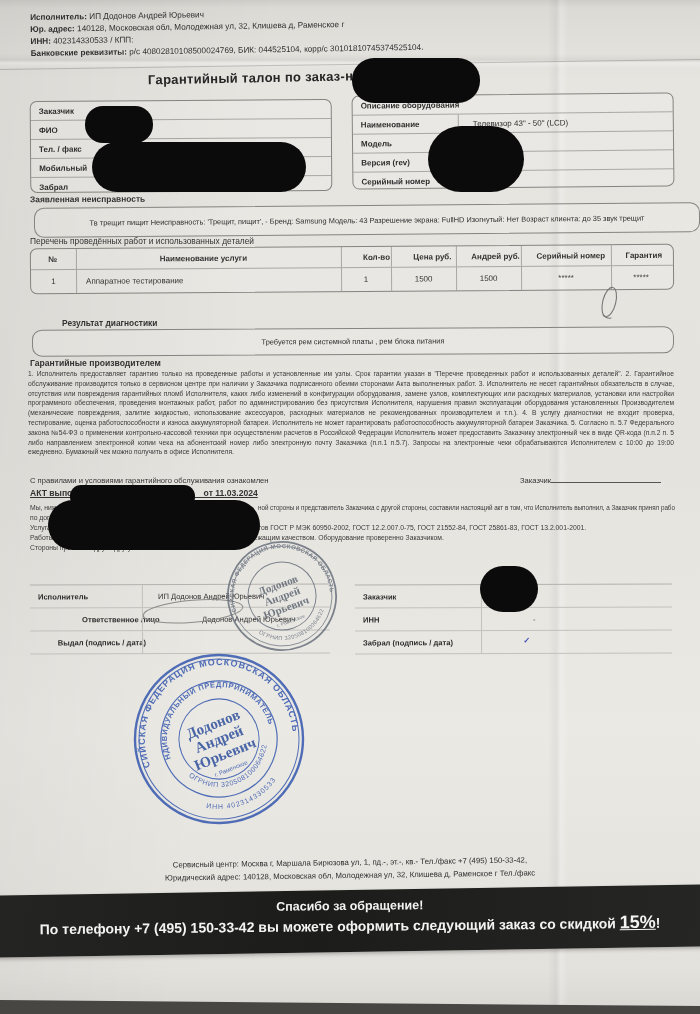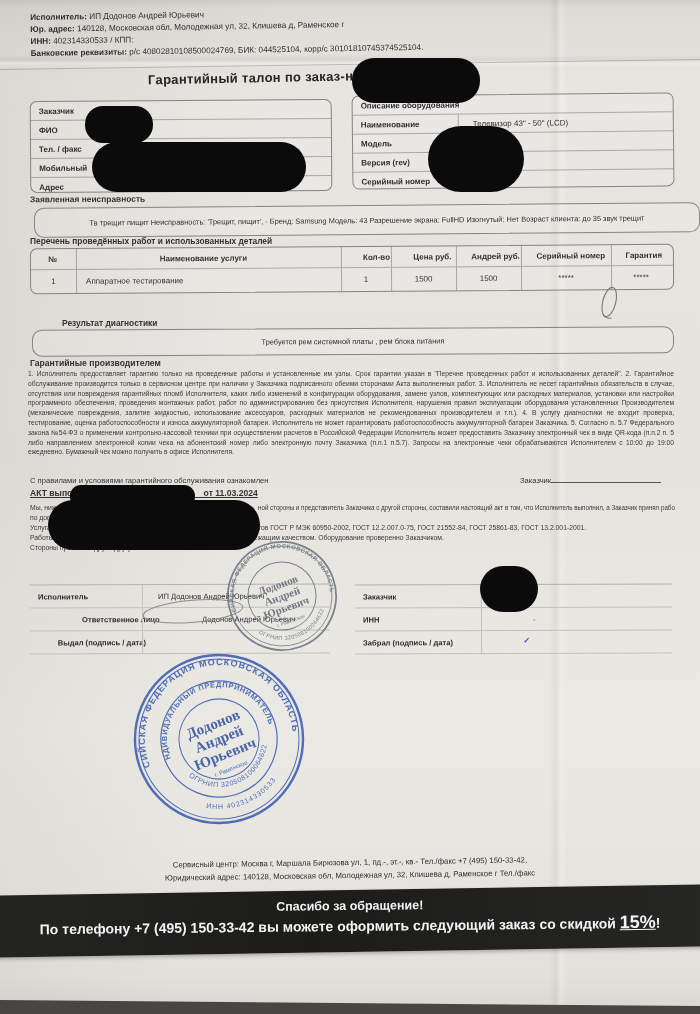--- a/index.html
+++ b/index.html
@@ -75,21 +75,21 @@
     <div class="trow" style="height:18px;">
         <span class="cell-label">ФИО</span>
       </div>
     <div class="trow" style="height:18px;">
         <span class="cell-label">Тел. / факс</span>
       </div>
     <div class="trow" style="height:18px;">
         <span class="cell-label">Мобильный</span>
       </div>
     <div class="trow" style="height:18px;">
-        <span class="cell-label">Адрес</span>
+        <span class="cell-label">Забрал</span>
       </div>
   </div>
 
   <div class="abs box" style="left:352px;top:94px;width:320px;height:92px;transform:rotate(-0.6deg);">
     <div class="trow" style="height:18px;">
         <span class="cell-label">Описание оборудования</span>
       </div>
     <div class="trow" style="height:18px;">
       <span class="vline" style="left:105px;"></span>
       <span class="cell-label" style="width:100px;">Наименование</span>
@@ -110,21 +110,21 @@
       <span class="cell-label" style="width:100px;">Серийный номер</span>
       <span class="cell-val"></span>
     </div>
   </div>
 
   <div class="abs" style="left:30px;top:194px;font-size:8.4px;font-weight:bold;transform:rotate(-0.3deg);">Заявленная неисправность</div>
   <div class="abs roundbox" style="left:34px;top:205px;width:636px;height:28px;transform:rotate(-0.5deg);padding:0 14px;text-align:center;">
     <span>Тв трещит пищит Неисправность: 'Трещит, пищит', - Бренд: Samsung Модель: 43 Разрешение экрана: FullHD Изогнутый: Нет Возраст клиента: до 35 звук трещит</span>
   </div>
 
-  <div class="abs" style="left:30px;top:236px;font-size:8.4px;font-weight:bold;">Перечень проведённых работ и использованных деталей</div>
+  <div class="abs" style="left:30px;top:236px;font-size:8.4px;font-weight:normal;">Перечень проведённых работ и использованных деталей</div>
   <div class="abs box wt" style="transform:rotate(-0.4deg);">
     <div class="trow">
       <span class="vline" style="left:45px;"></span>
       <span class="vline" style="left:310px;"></span>
       <span class="vline" style="left:360px;"></span>
       <span class="vline" style="left:425px;"></span>
       <span class="vline" style="left:490px;"></span>
       <span class="vline" style="left:580px;"></span>
       <span class="hc" style="width:45px;">№</span>
       <span class="hc" style="width:265px;">Наименование услуги</span>

